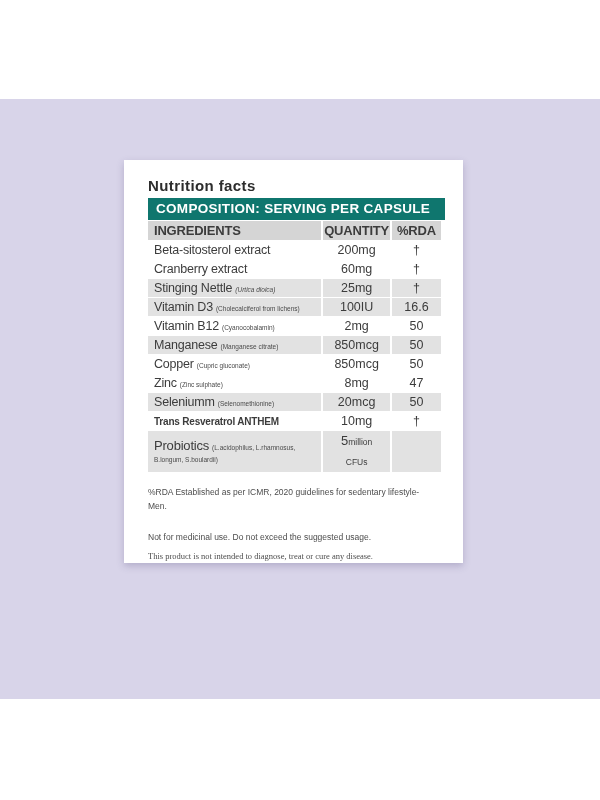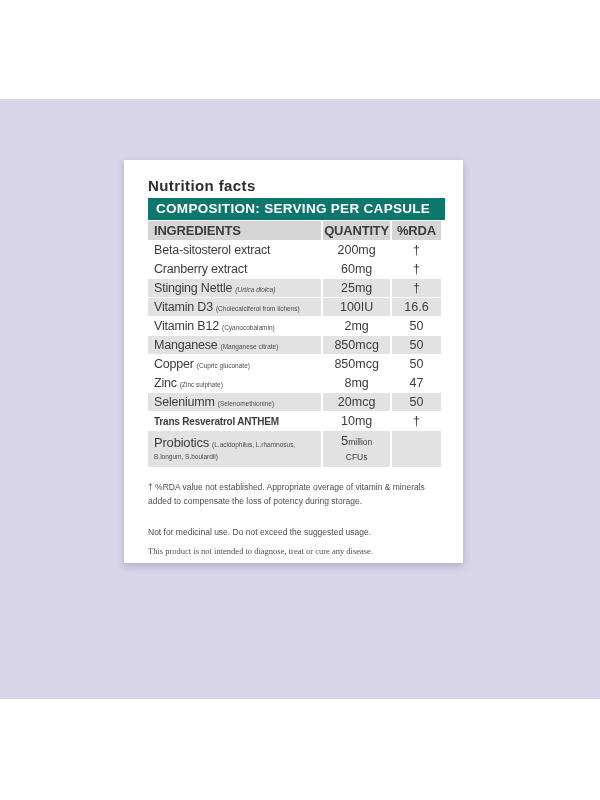--- a/index.html
+++ b/index.html
@@ -48,21 +48,21 @@
     padding-left:6px; white-space:nowrap; overflow:hidden;
   }
   td.cq, td.cr { height:18px; text-align:center; font-size:12.5px; }
   .sub { font-size:6.5px; color:#4a4a4a; margin-left:3px; letter-spacing:0; }
   .sub.it { font-style:italic; }
   tr.trow td.ci .nm { font-size:10px; font-weight:bold; letter-spacing:-0.2px; }
   tr.prow td.ci {
     height:34px; white-space:normal; line-height:10px; padding-top:2px;
   }
   tr.prow td.ci .nm { font-size:13px; }
-  tr.prow td.cq { height:34px; line-height:14px; }
+  tr.prow td.cq { height:34px; line-height:19px; }
   .qbig { font-size:13px; }
   .qsmall { font-size:8.5px; }
   .notes { margin-top:12px; color:#4d4d4d; font-size:8.5px; line-height:14px; }
   .notes p { margin:0; max-width:278px; }
   .notes p.gap { margin-top:17px; }
   .notes p.last { margin-top:5px;font-family:Liberation Serif, serif; }
   .notes p.nw { white-space:nowrap; max-width:none; }
 </style>
 </head>
 <body>
@@ -143,18 +143,18 @@
       </tr>
       <tr class="g prow">
         <td class="ci"><span class="nm">Probiotics</span><span class="sub">(L.acidophilus, L.rhamnosus, B.longum, S.boulardii)</span></td>
         <td class="cq"><span class="qbig">5</span><span class="qsmall">million</span><br><span class="qsmall">CFUs</span></td>
         <td class="cr"></td>
       </tr>
     </tbody>
   </table>
 
   <div class="notes">
-    <p>† %RDA value not established. Appropriate overage of vitamin &amp; minerals added to compensate the loss of potency during storage.</p>
+    <p>%RDA Established as per ICMR, 2020 guidelines for sedentary lifestyle-Men.</p>
     <p class="gap nw">Not for medicinal use. Do not exceed the suggested usage.</p>
     <p class="last nw">This product is not intended to diagnose, treat or cure any disease.</p>
   </div>
 
 </div>
 
 </body></html>

